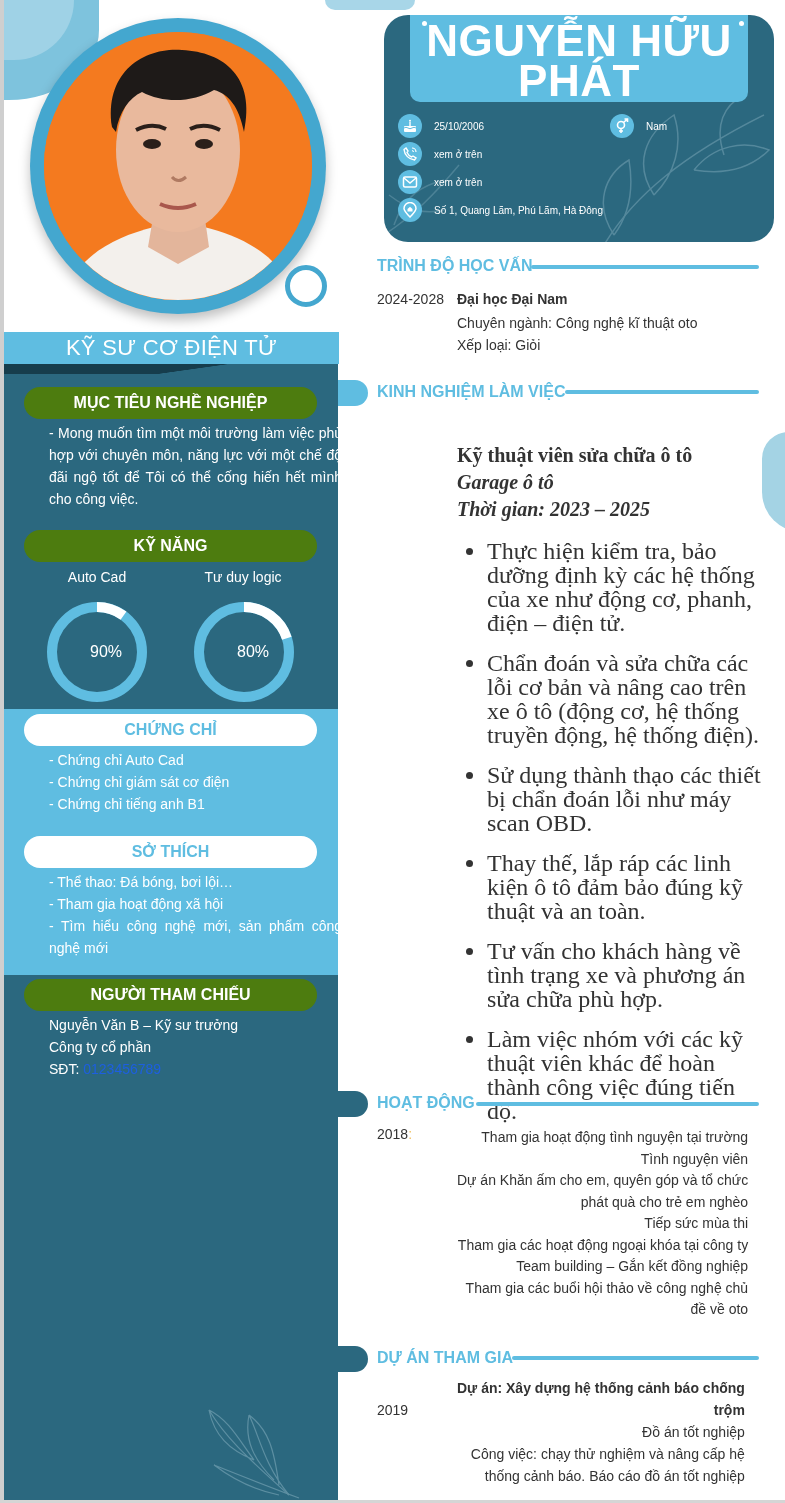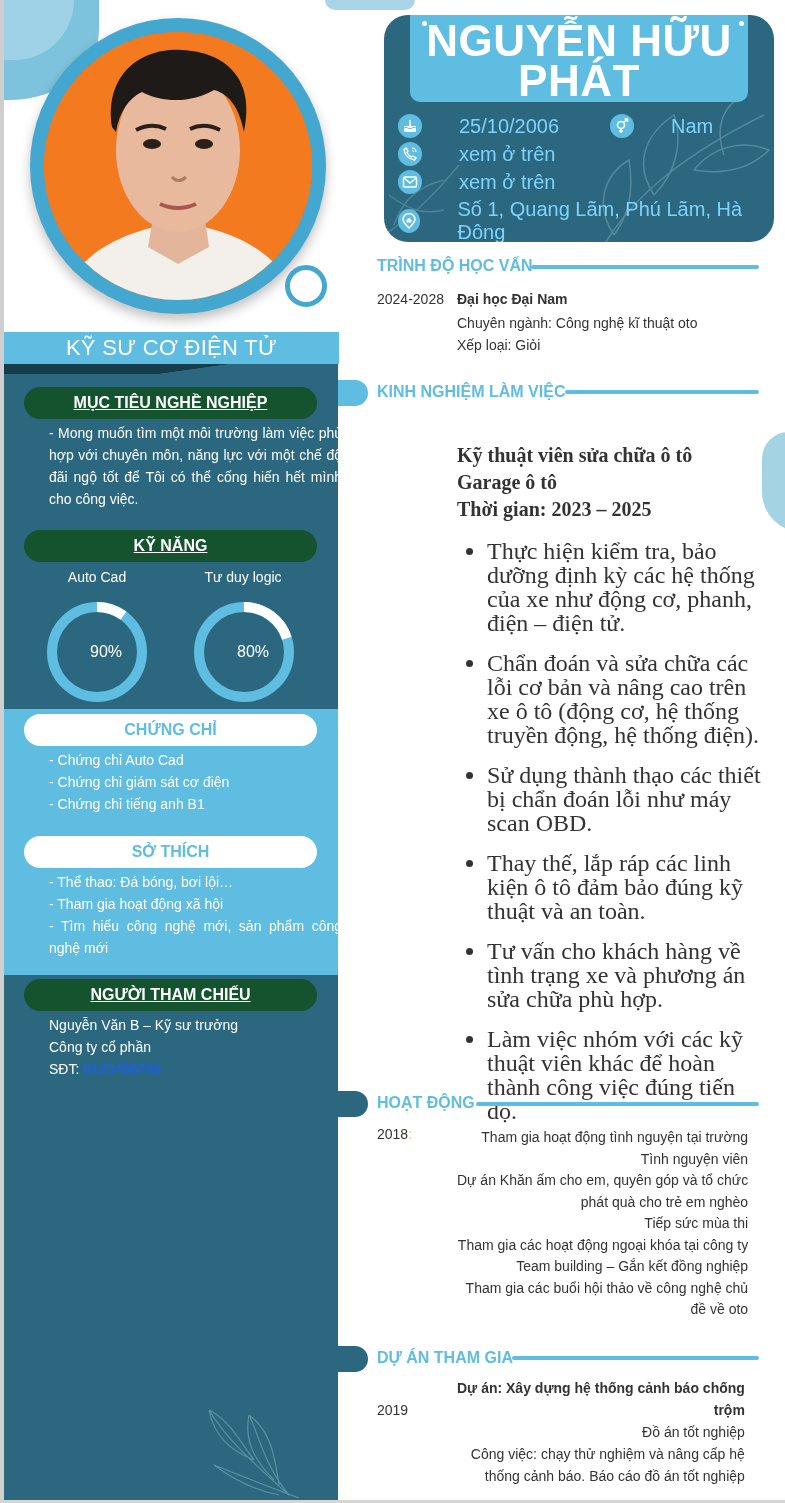--- a/index.html
+++ b/index.html
@@ -24,55 +24,55 @@
   
   .job-band { position: absolute; left: 4px; top: 332px; width: 335px; height: 32px; background: #5fbde1; color: #fff; font-size: 22px; text-align: center; line-height: 32px; letter-spacing: 0.3px; }
 
   
   .sidebar-dark1 { position: absolute; left: 4px; top: 364px; width: 334px; height: 345px; background: #2b687f; }
   .sidebar-shadow { position: absolute; left: 4px; top: 364px; width: 334px; height: 10px; background: linear-gradient(172deg, #163d4c 0 55%, transparent 56%); }
   .sidebar-light { position: absolute; left: 4px; top: 709px; width: 334px; height: 266px; background: #5fbde1; }
   .sidebar-dark2 { position: absolute; left: 4px; top: 975px; width: 334px; height: 525px; background: #2b687f; }
 
   .pill { position: absolute; left: 24px; width: 293px; height: 32px; border-radius: 16px; text-align: center; line-height: 32px; font-weight: bold; font-size: 16px; }
-  .pill.light { background: #14532d; color: #fff; text-decoration: underline; }
+  .pill.light { background: #4d7c0f; color: #fff; }
   .pill.white { background: #fff; color: #5fbde1; }
 
   .side-text { position: absolute; left: 24px; width: 293px; color: #fff; font-size: 14px; line-height: 22px; margin-left: 25px; }
   .justify { text-align: justify; }
 
   .skill-label { position: absolute; font-size: 14px; color: #fff; text-align: center; width: 110px; }
   .donut { position: absolute; width: 100px; height: 100px; }
   .donut-val { position: absolute; width: 118px; top: 41px; text-align: center; color: #fff; font-size: 16px; }
 
-  .phone-link { color: #1d5fe0; font-weight: bold; }
+  .phone-link { color: #1d5fe0; font-weight: normal; }
 
   
   .header-card { position: absolute; left: 384px; top: 15px; width: 390px; height: 227px; background: #2b687f; border-radius: 24px; overflow: hidden; }
   .name-box { position: absolute; left: 26px; top: 0; width: 338px; height: 87px; background: #5fbde1; border-radius: 0 0 10px 10px; }
   .name-text { position: absolute; left: 0; top: 6px; width: 338px; text-align: center; color: #fff; font-size: 44px; line-height: 40px; font-weight: bold; letter-spacing: 0.5px; }
   .hole { position: absolute; width: 5px; height: 5px; border-radius: 50%; background: #fff; }
-  .info-row { position: absolute; display: flex; align-items: center; color: #7dd3fc; font-size: 20px; gap: 25px; }
+  .info-row { position: absolute; display: flex; align-items: center; color: #ffffff; font-size: 10px; }
   .info-icon { width: 24px; height: 24px; border-radius: 50%; background: #5fbde1; display: inline-flex; align-items: center; justify-content: center; margin-right: 12px; }
   .info-icon svg { width: 16px; height: 16px; }
   .leaf-deco { position: absolute; right: 0; top: 80px; width: 200px; height: 150px; opacity: 0.25; }
 
   
   .sec-title { position: absolute; left: 377px; color: #5fbde1; font-weight: bold; font-size: 16px; line-height: 20px; display: flex; align-items: center; }
   .sec-line { position: absolute; height: 4px; background: #5fbde1; border-radius: 2px; }
   .tab { position: absolute; left: 338px; width: 30px; height: 26px; border-radius: 0 13px 13px 0; }
   .tab.light { background: #5fbde1; }
   .tab.dark { background: #2b687f; }
 
   .r-text { position: absolute; font-size: 14px; line-height: 22px; color: #333; text-align: right; }
   .r-bold { font-weight: bold; }
 
   .exp { position: absolute; left: 457px; width: 305px; font-family: "Liberation Serif", "DejaVu Serif", serif; color: #333; }
   .exp-title { font-size: 20px; font-weight: bold; line-height: 27px; }
-  .exp-italic { font-size: 20px; font-weight: bold; line-height: 27px; }
+  .exp-italic { font-size: 20px; font-style: italic; font-weight: bold; line-height: 27px; }
   .exp ul { margin-top: 8px; padding-left: 30px; }
   .exp li { font-size: 24px; font-weight: normal; line-height: 24px; margin-top: 16px; }
 
   .watermark { position: absolute; left: 709px; top: 1482px; font-size: 16px; color: #c2410c; margin-top: 21px; }
 </style>
 </head>
 <body>
 
 <div class="page-edge"></div>
 

